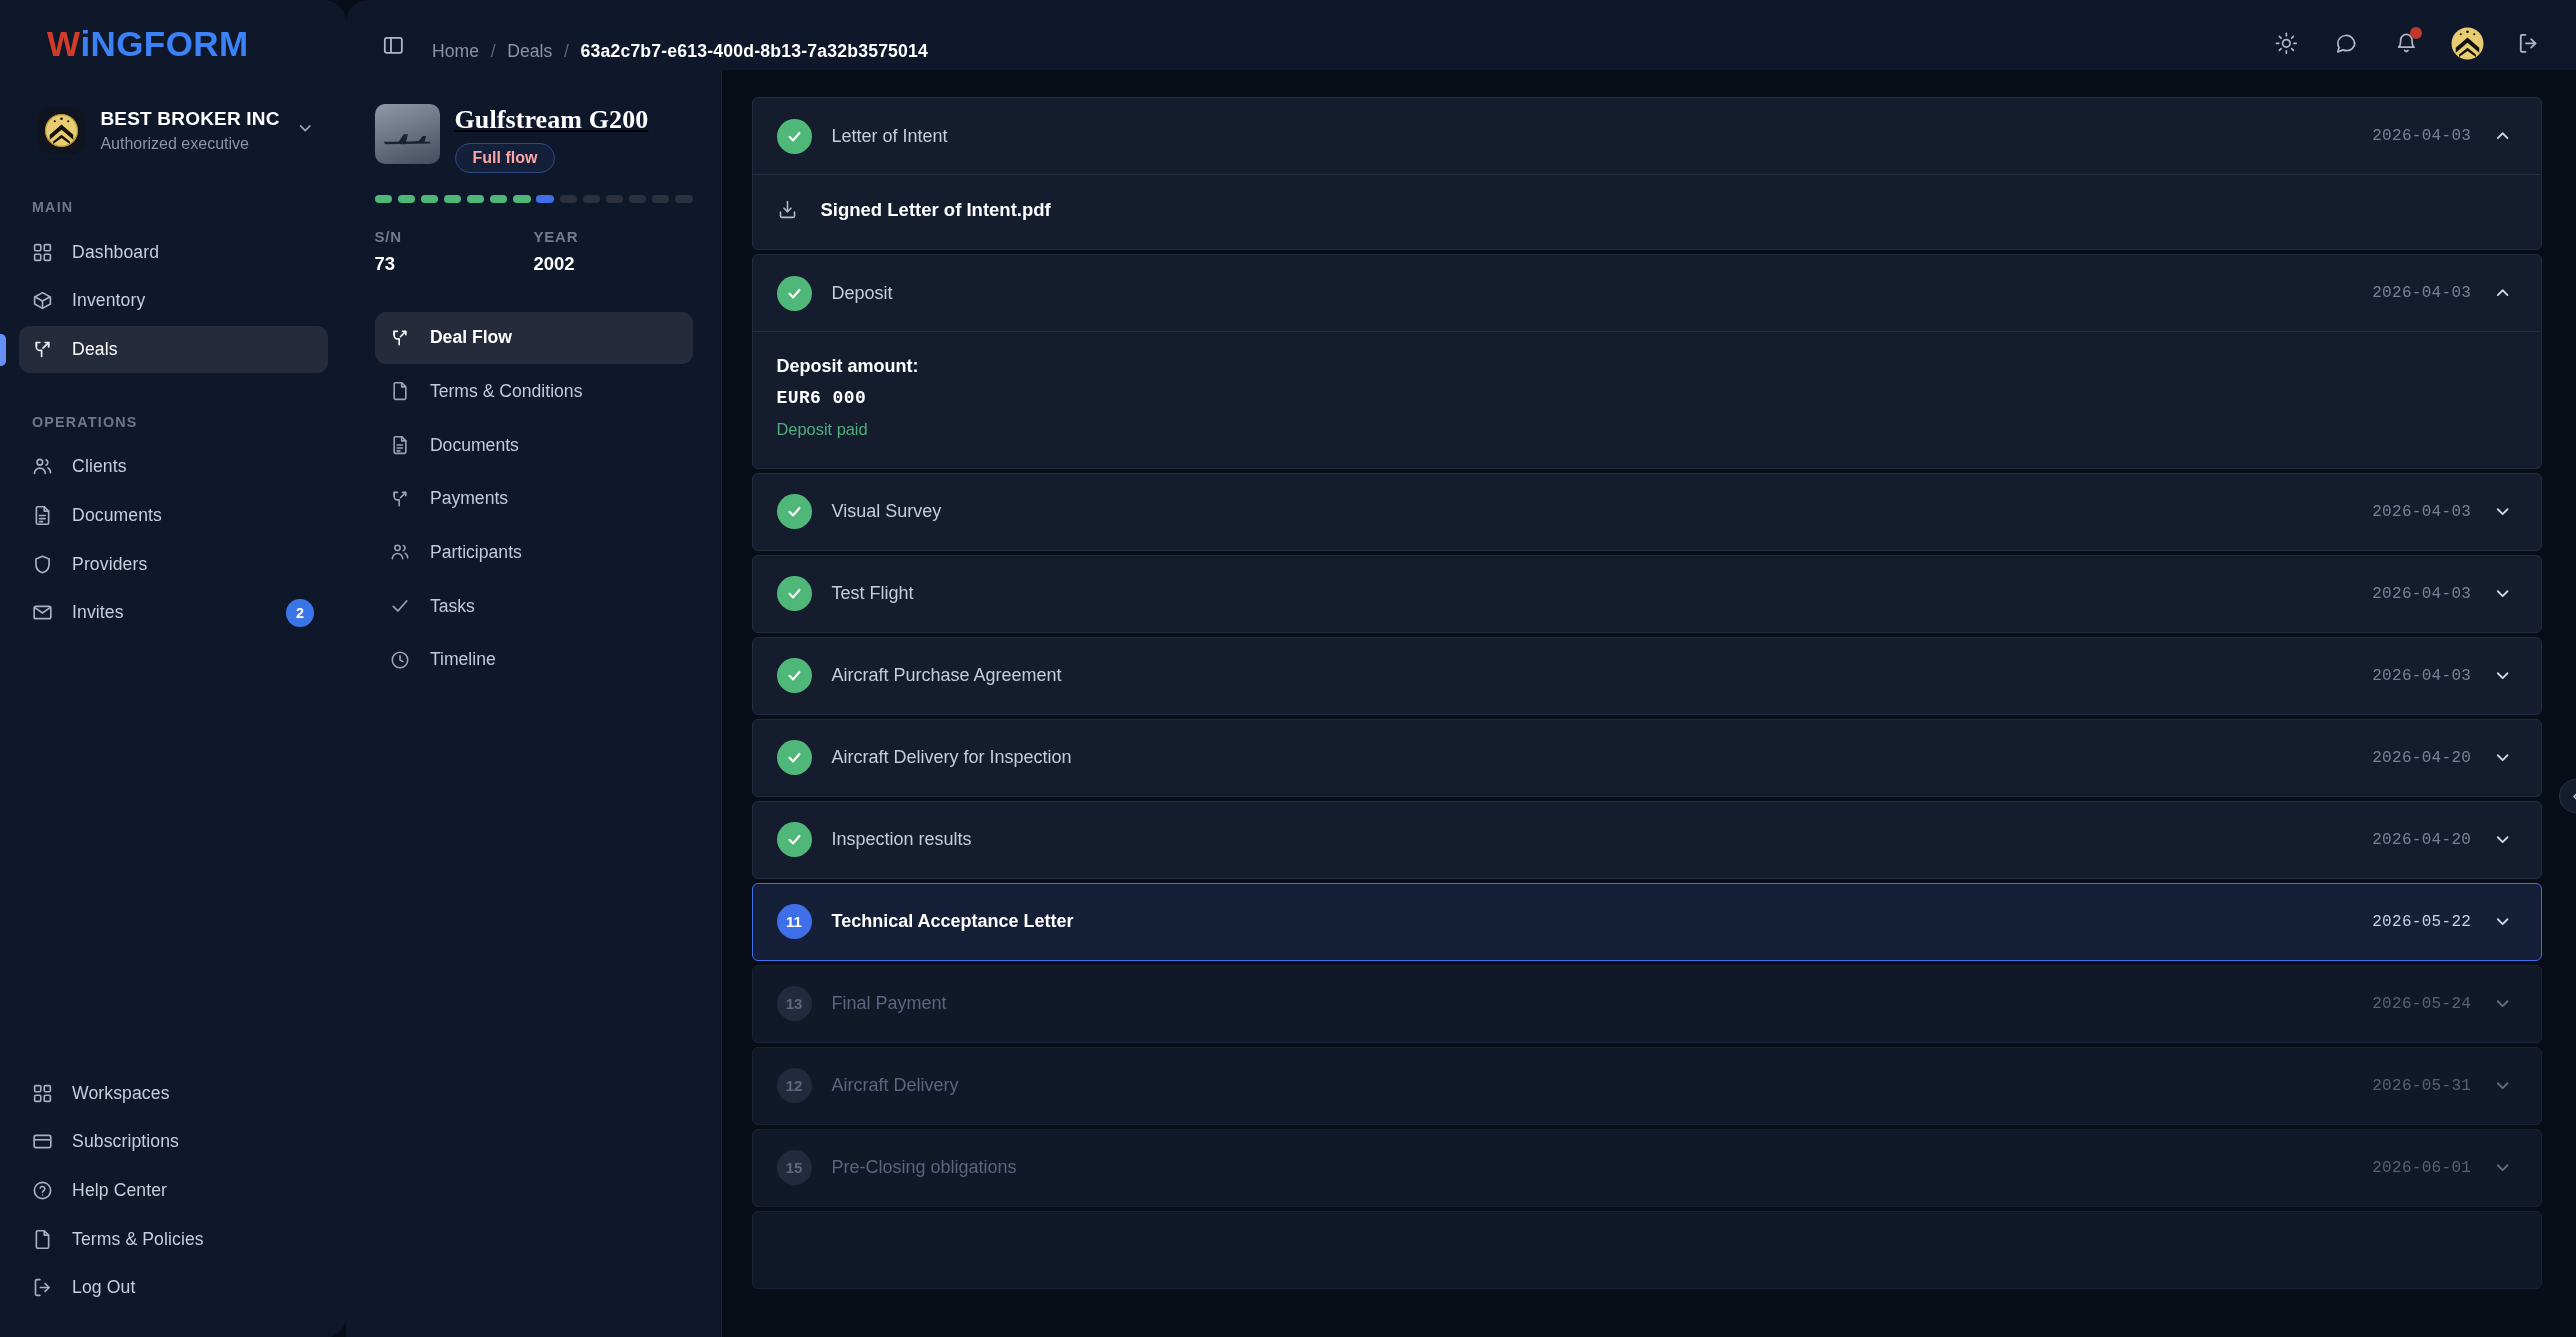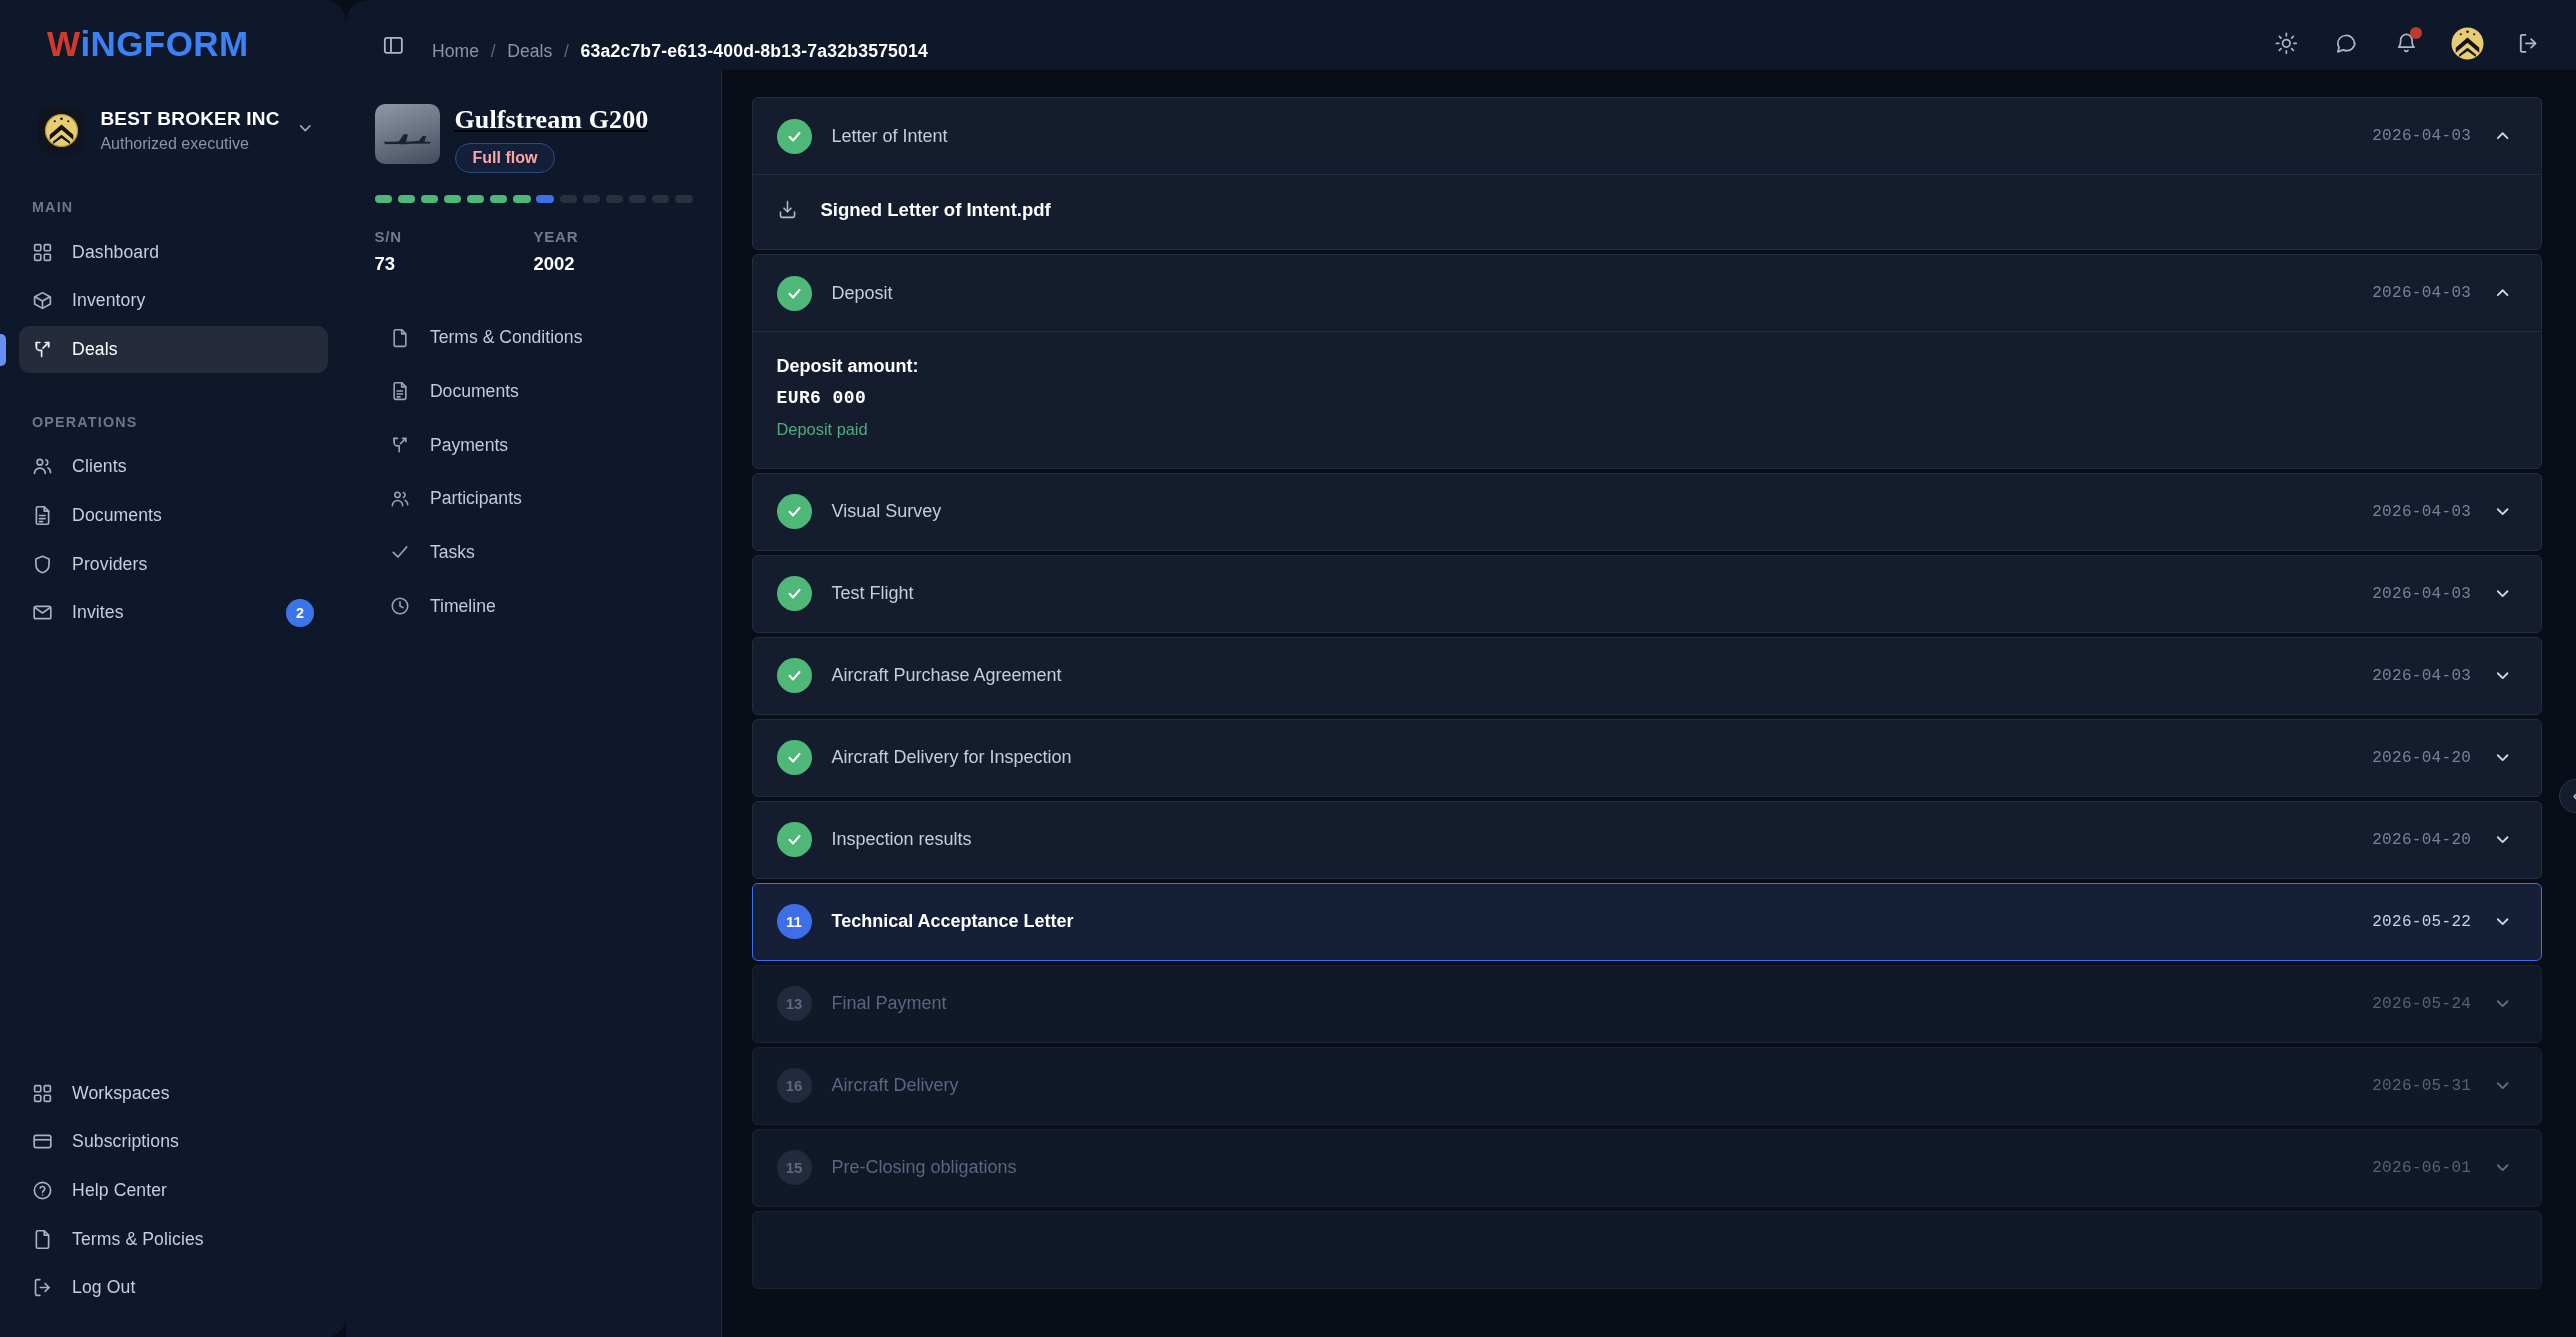--- a/index.html
+++ b/index.html
@@ -455,20 +455,31 @@
             <div class="k">S/N</div>
             <div class="v">73</div>
           </div>
           <div class="kv">
             <div class="k">YEAR</div>
             <div class="v">2002</div>
           </div>
         </div>
 
         <nav class="subnav">
+          <div class="subnav-item active">
+            <span class="ic">
+              <svg width="20" height="20" viewBox="0 0 24 24" fill="none" stroke="currentColor" stroke-width="1.9" stroke-linecap="round" stroke-linejoin="round">
+                  <path d="M5 4v5a4 4 0 0 0 4 4h2v7"></path>
+                  <polyline points="15 4 19 4 19 8"></polyline>
+                  <path d="M18.6 4.4 12.5 10.5"></path>
+                  <polyline points="5 8 5 4 9 4"></polyline>
+                </svg>
+            </span>
+            <span class="lb">Deal Flow</span>
+          </div>
           <div class="subnav-item">
             <span class="ic">
               <svg width="20" height="20" viewBox="0 0 24 24" fill="none" stroke="currentColor" stroke-width="1.9" stroke-linejoin="round">
                   <path d="M14 2H6.5A1.5 1.5 0 0 0 5 3.5v17A1.5 1.5 0 0 0 6.5 22h11a1.5 1.5 0 0 0 1.5-1.5V7z"></path>
                   <polyline points="14 2 14 7 19 7"></polyline>
                 </svg>
             </span>
             <span class="lb">Terms &amp; Conditions</span>
           </div>
           <div class="subnav-item">
@@ -702,21 +713,21 @@
                   <svg width="19.3" height="19.3" viewBox="0 0 24 24" fill="none" stroke="currentColor" stroke-width="2.3" stroke-linecap="round" stroke-linejoin="round">
                     <polyline points="6 9 12 15 18 9"></polyline>
                   </svg>
                 </span>
             </span>
           </div>
         </div>
 
         <div class="step-card pending">
           <div class="step-head">
-            <span class="step-mark idle">16</span>
+            <span class="step-mark idle">12</span>
             <span class="step-name">Aircraft Delivery</span>
             <span class="step-right">
               <span class="step-date">2026-05-31</span>
               <span class="chev">
                   <svg width="19.3" height="19.3" viewBox="0 0 24 24" fill="none" stroke="currentColor" stroke-width="2.3" stroke-linecap="round" stroke-linejoin="round">
                     <polyline points="6 9 12 15 18 9"></polyline>
                   </svg>
                 </span>
             </span>
           </div>

